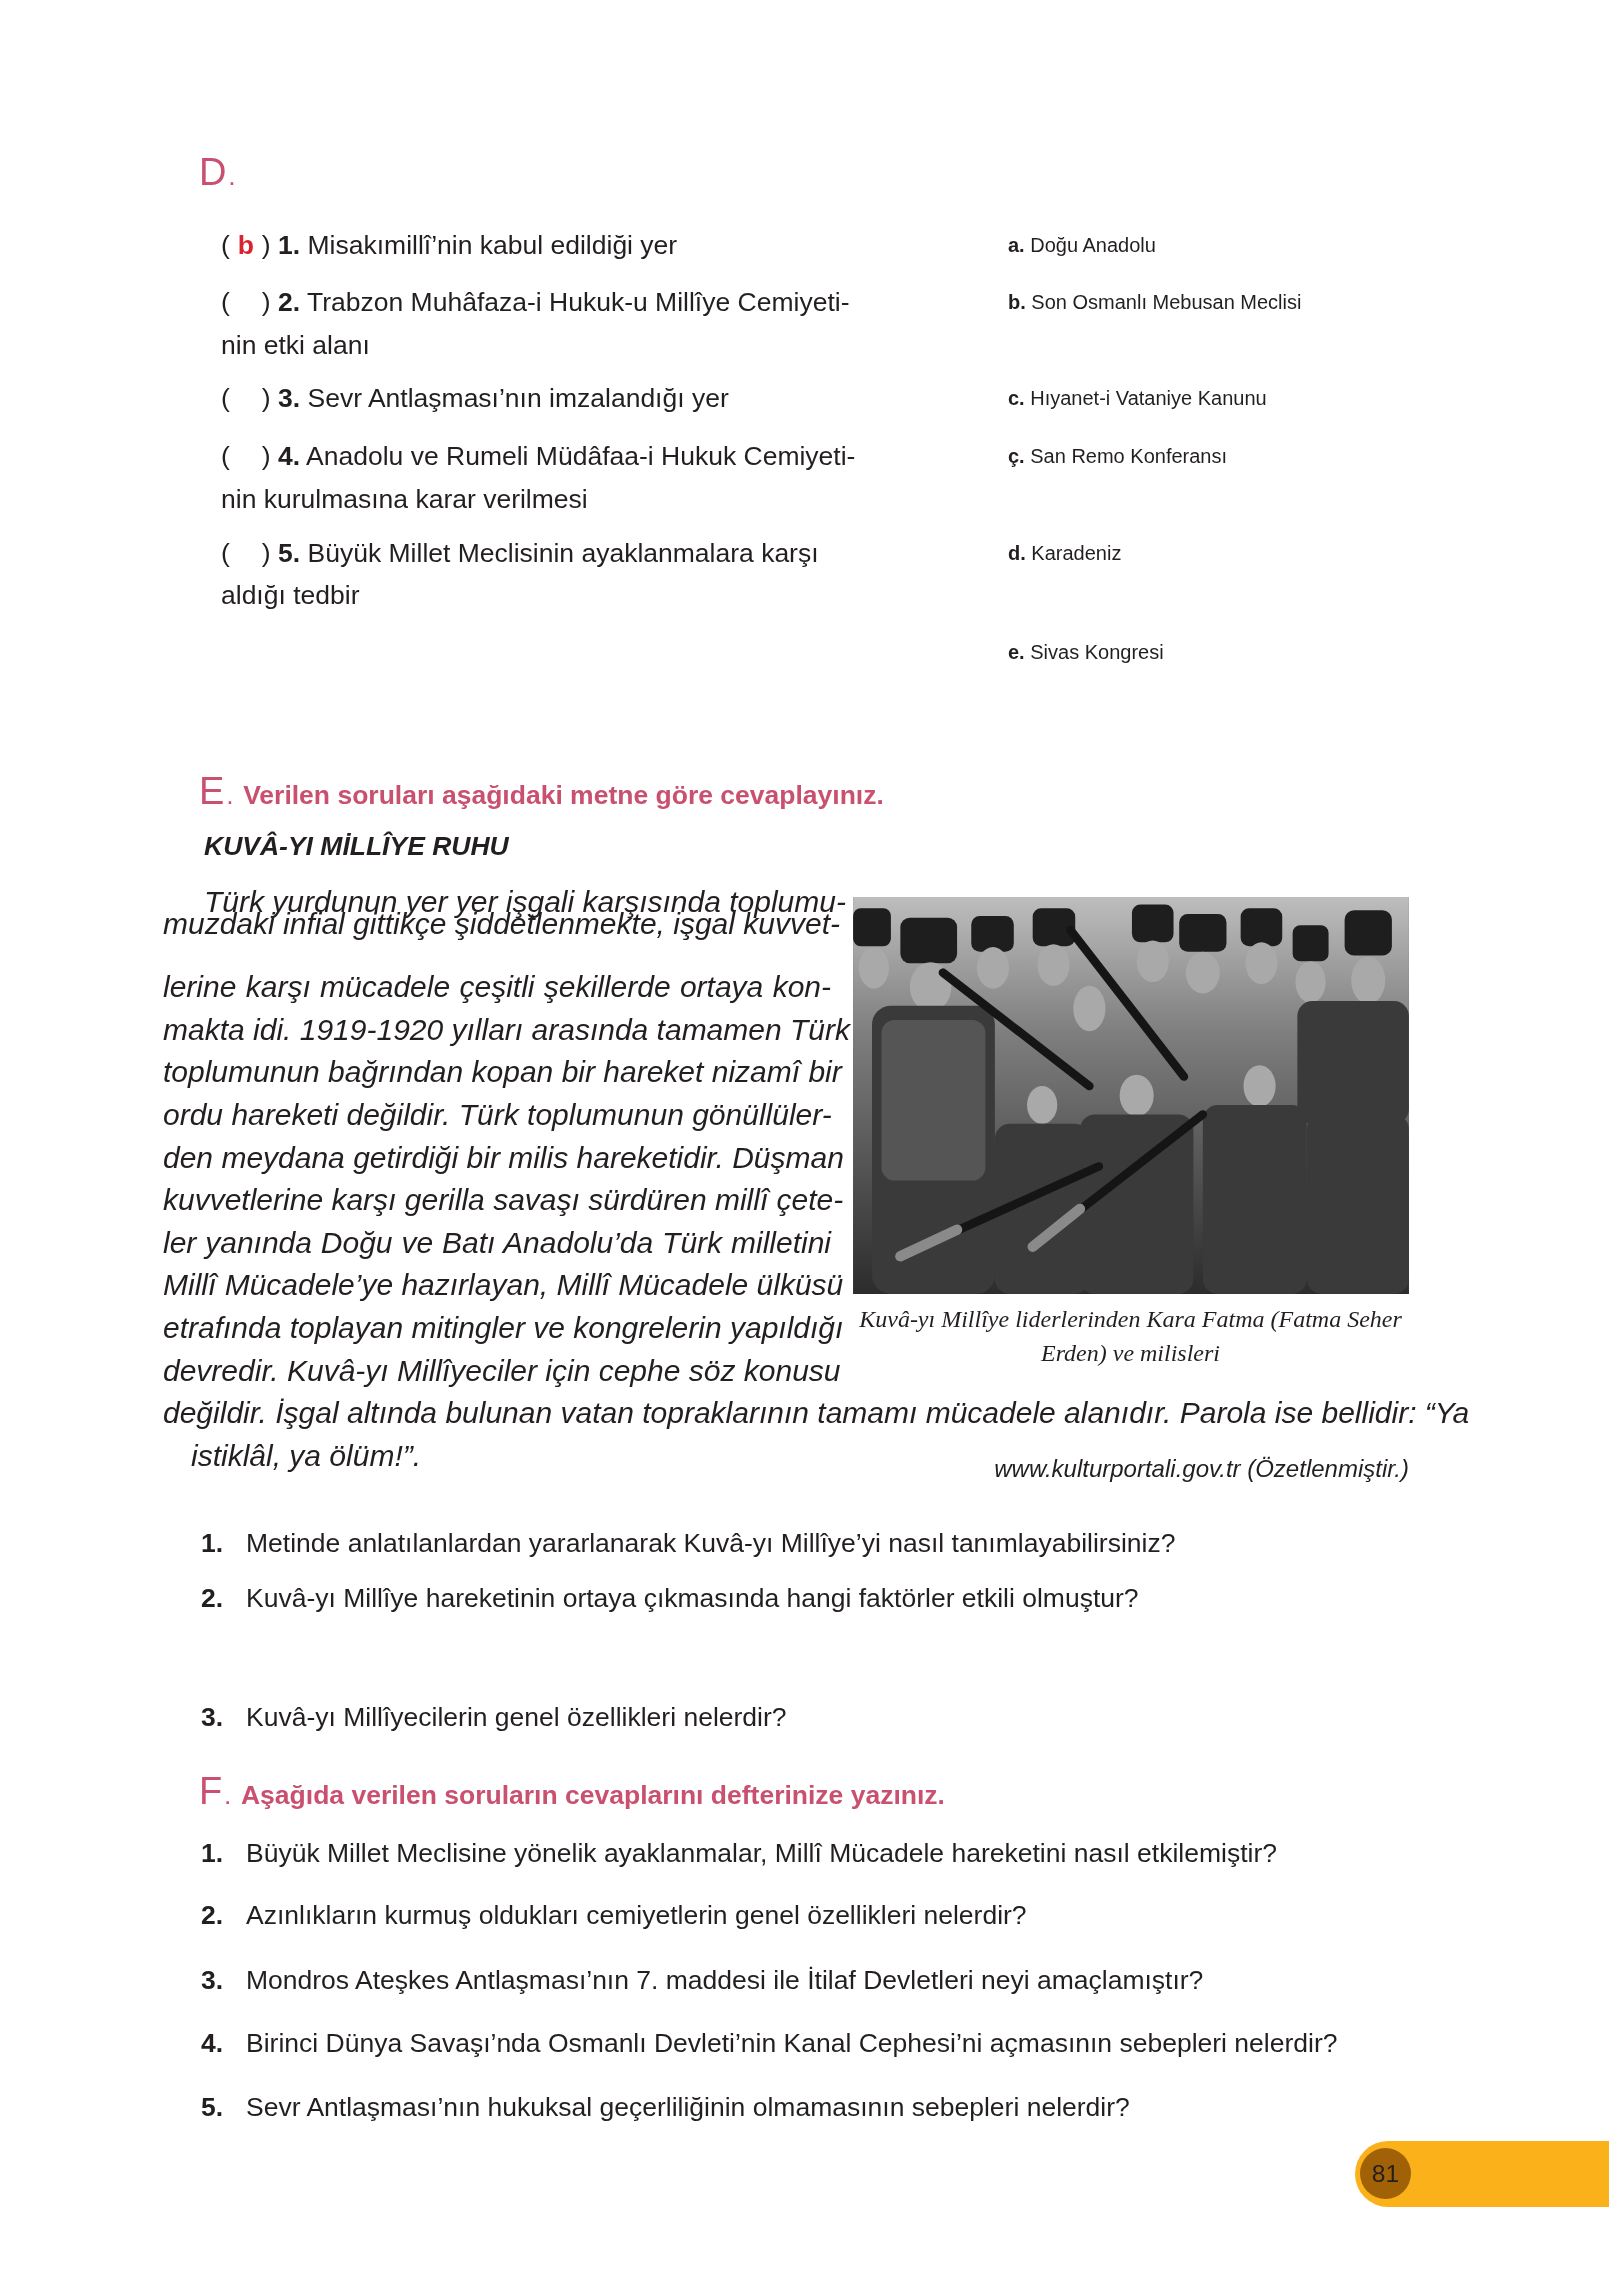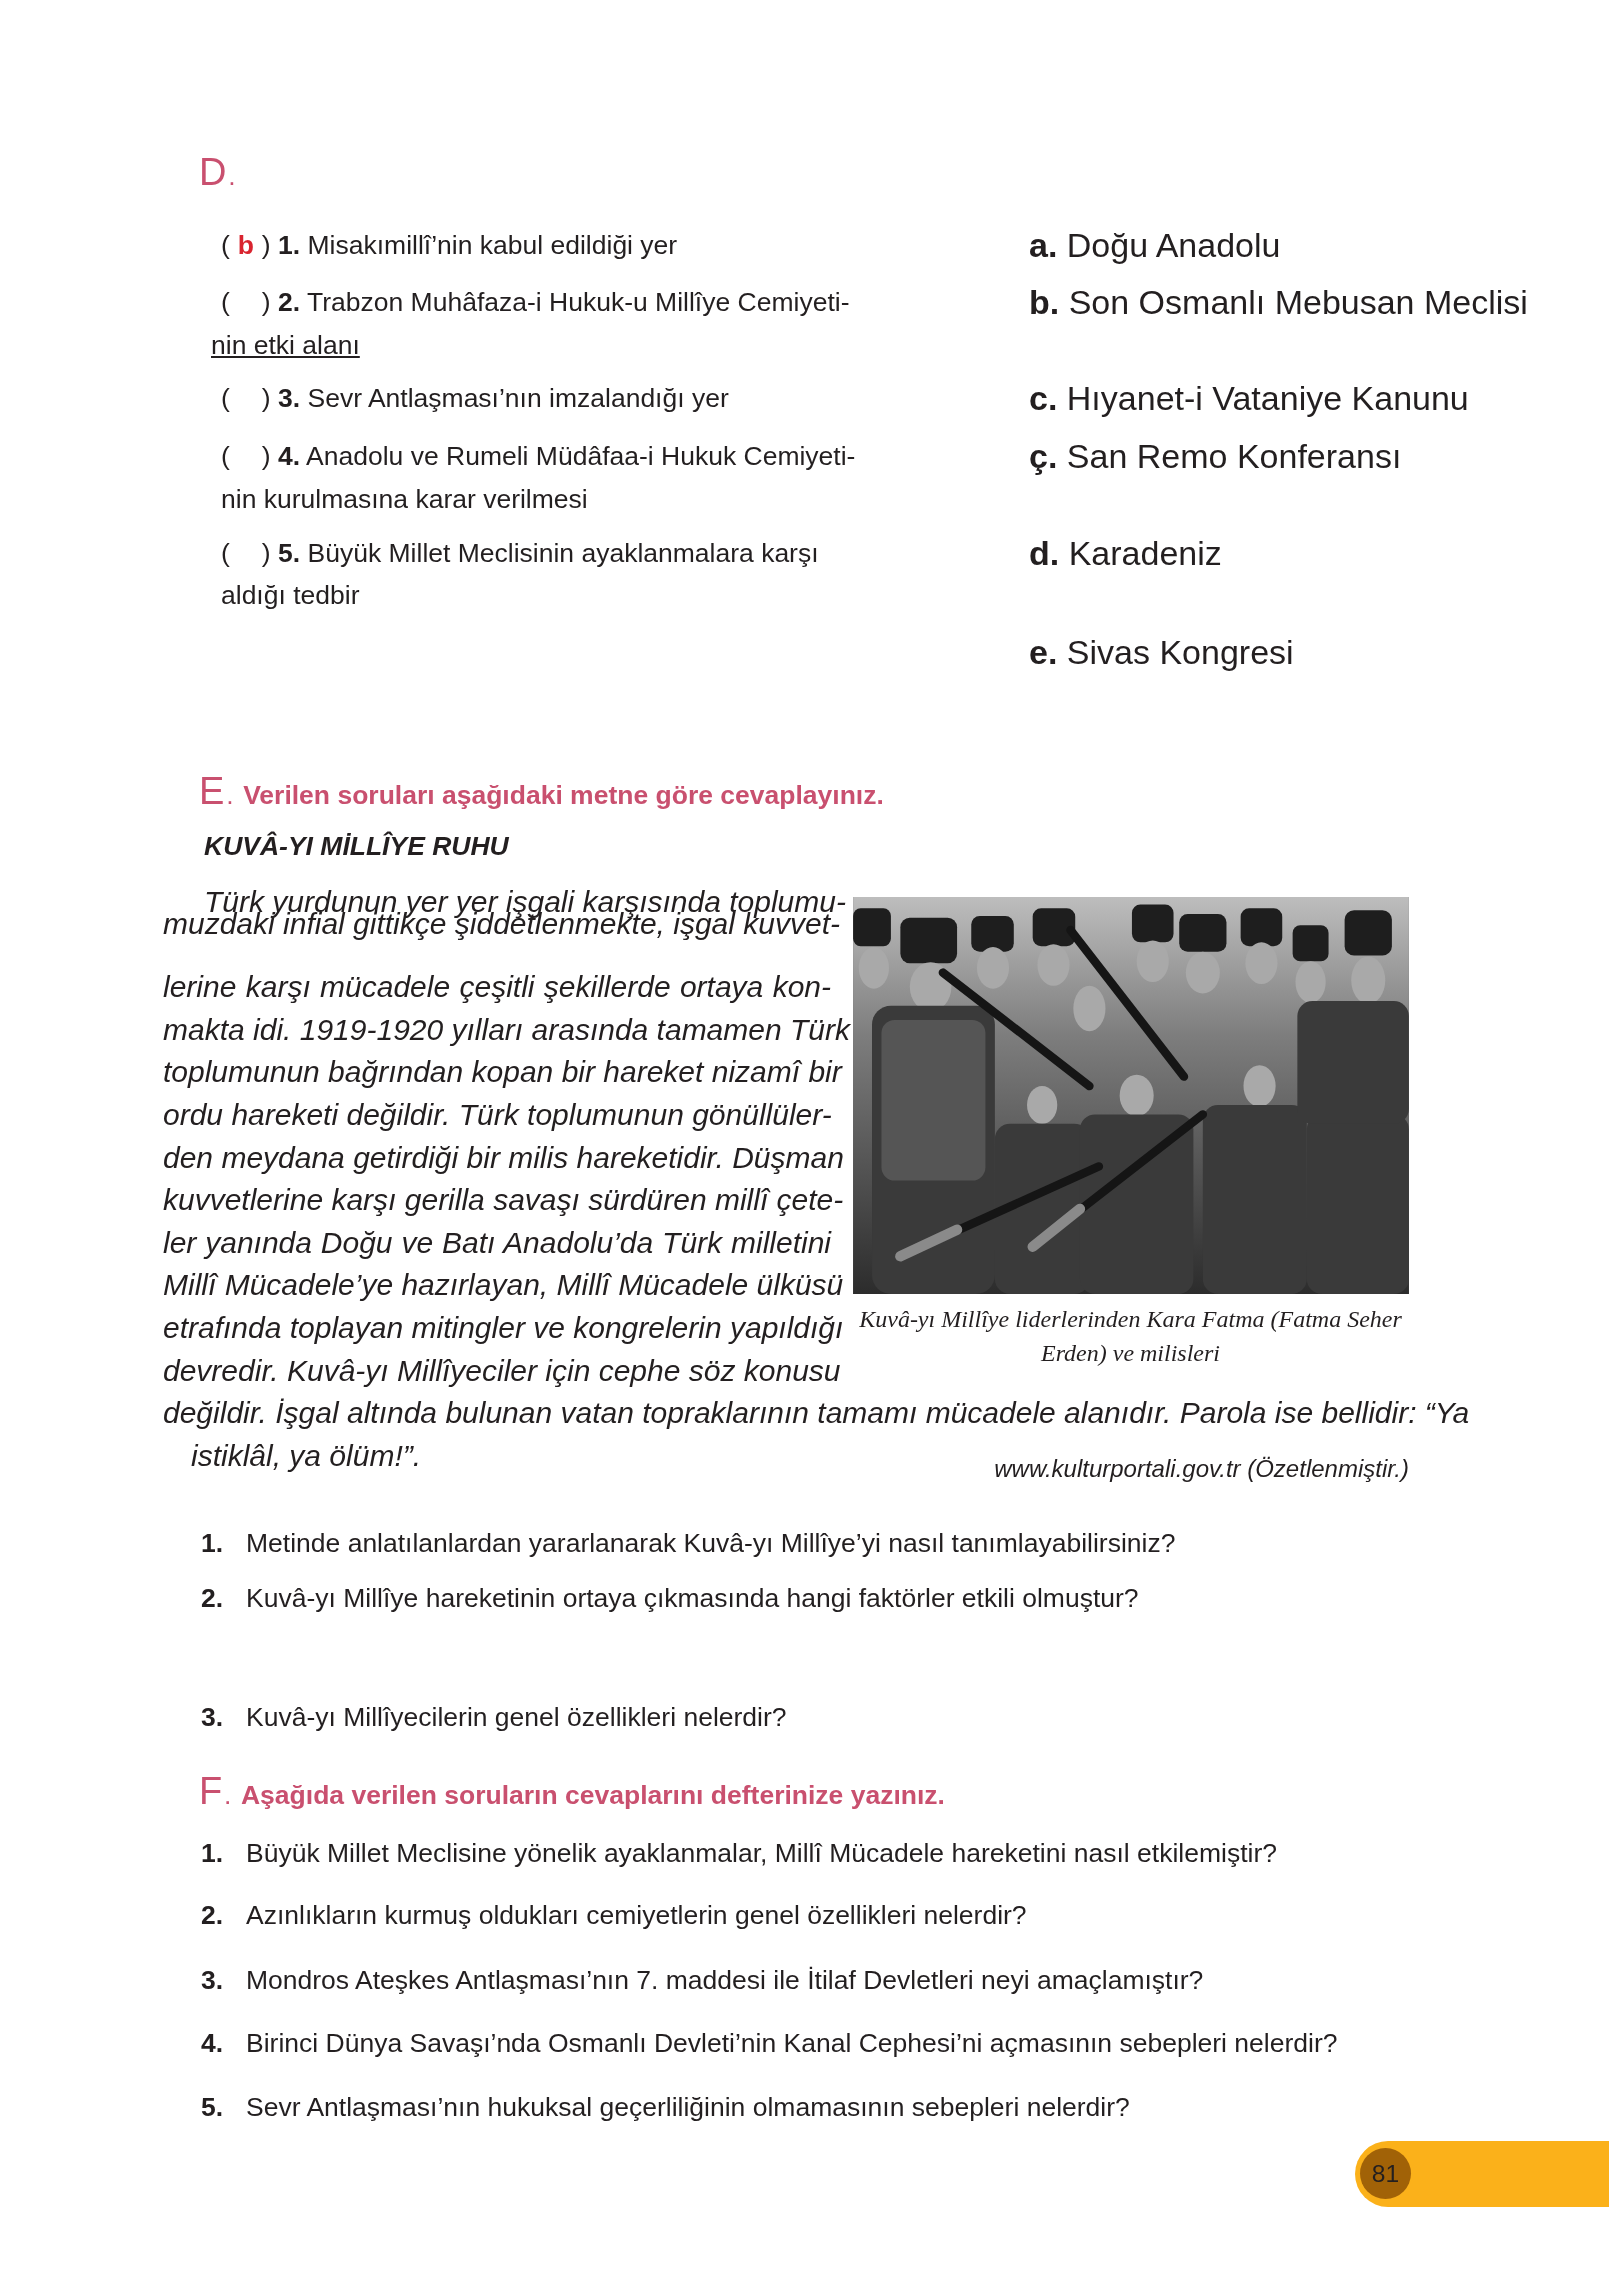--- a/index.html
+++ b/index.html
@@ -45,22 +45,22 @@
       white-space: nowrap;
     }
     .paren {
       display: inline-block;
     }
     .paren-gap { display: inline-block; width: 32px; text-align: center; }
     .ans-red { color: #d9242f; font-weight: bold; }
     .num-bold { font-weight: bold; }
     .match-right {
       position: absolute;
-      left: 1029px;
-      font-size: 34px;
+      left: 1008px;
+      font-size: 20px;
       line-height: 43px;
       white-space: nowrap;
       text-align: center;
     }
 
     
     .passage-title {
       position: absolute;
       left: 204px; top: 831px;
       font-size: 26.5px;
@@ -153,21 +153,21 @@
   <span class="paren">(</span><span class="paren-gap ans-red">b</span><span class="paren">)</span>
   <span class="num-bold">1.</span>
   <span>Misakımillî’nin kabul edildiği yer</span>
 </div>
 
 <div class="match-line" style="left:221px; top:281px;">
   <span class="paren">(</span><span class="paren-gap ans-red"></span><span class="paren">)</span>
   <span class="num-bold">2.</span>
   <span>Trabzon Muhâfaza-i Hukuk-u Millîye Cemiyeti-</span>
 </div>
-<div class="match-line" style="left:211px; top:324px;text-decoration:underline;">nin etki alanı</div>
+<div class="match-line" style="left:221px; top:324px;">nin etki alanı</div>
 
 <div class="match-line" style="left:221px; top:377px;">
   <span class="paren">(</span><span class="paren-gap ans-red"></span><span class="paren">)</span>
   <span class="num-bold">3.</span>
   <span>Sevr Antlaşması’nın imzalandığı yer</span>
 </div>
 
 <div class="match-line" style="left:221px; top:435px;">
   <span class="paren">(</span><span class="paren-gap ans-red"></span><span class="paren">)</span>
   <span class="num-bold">4.</span>

